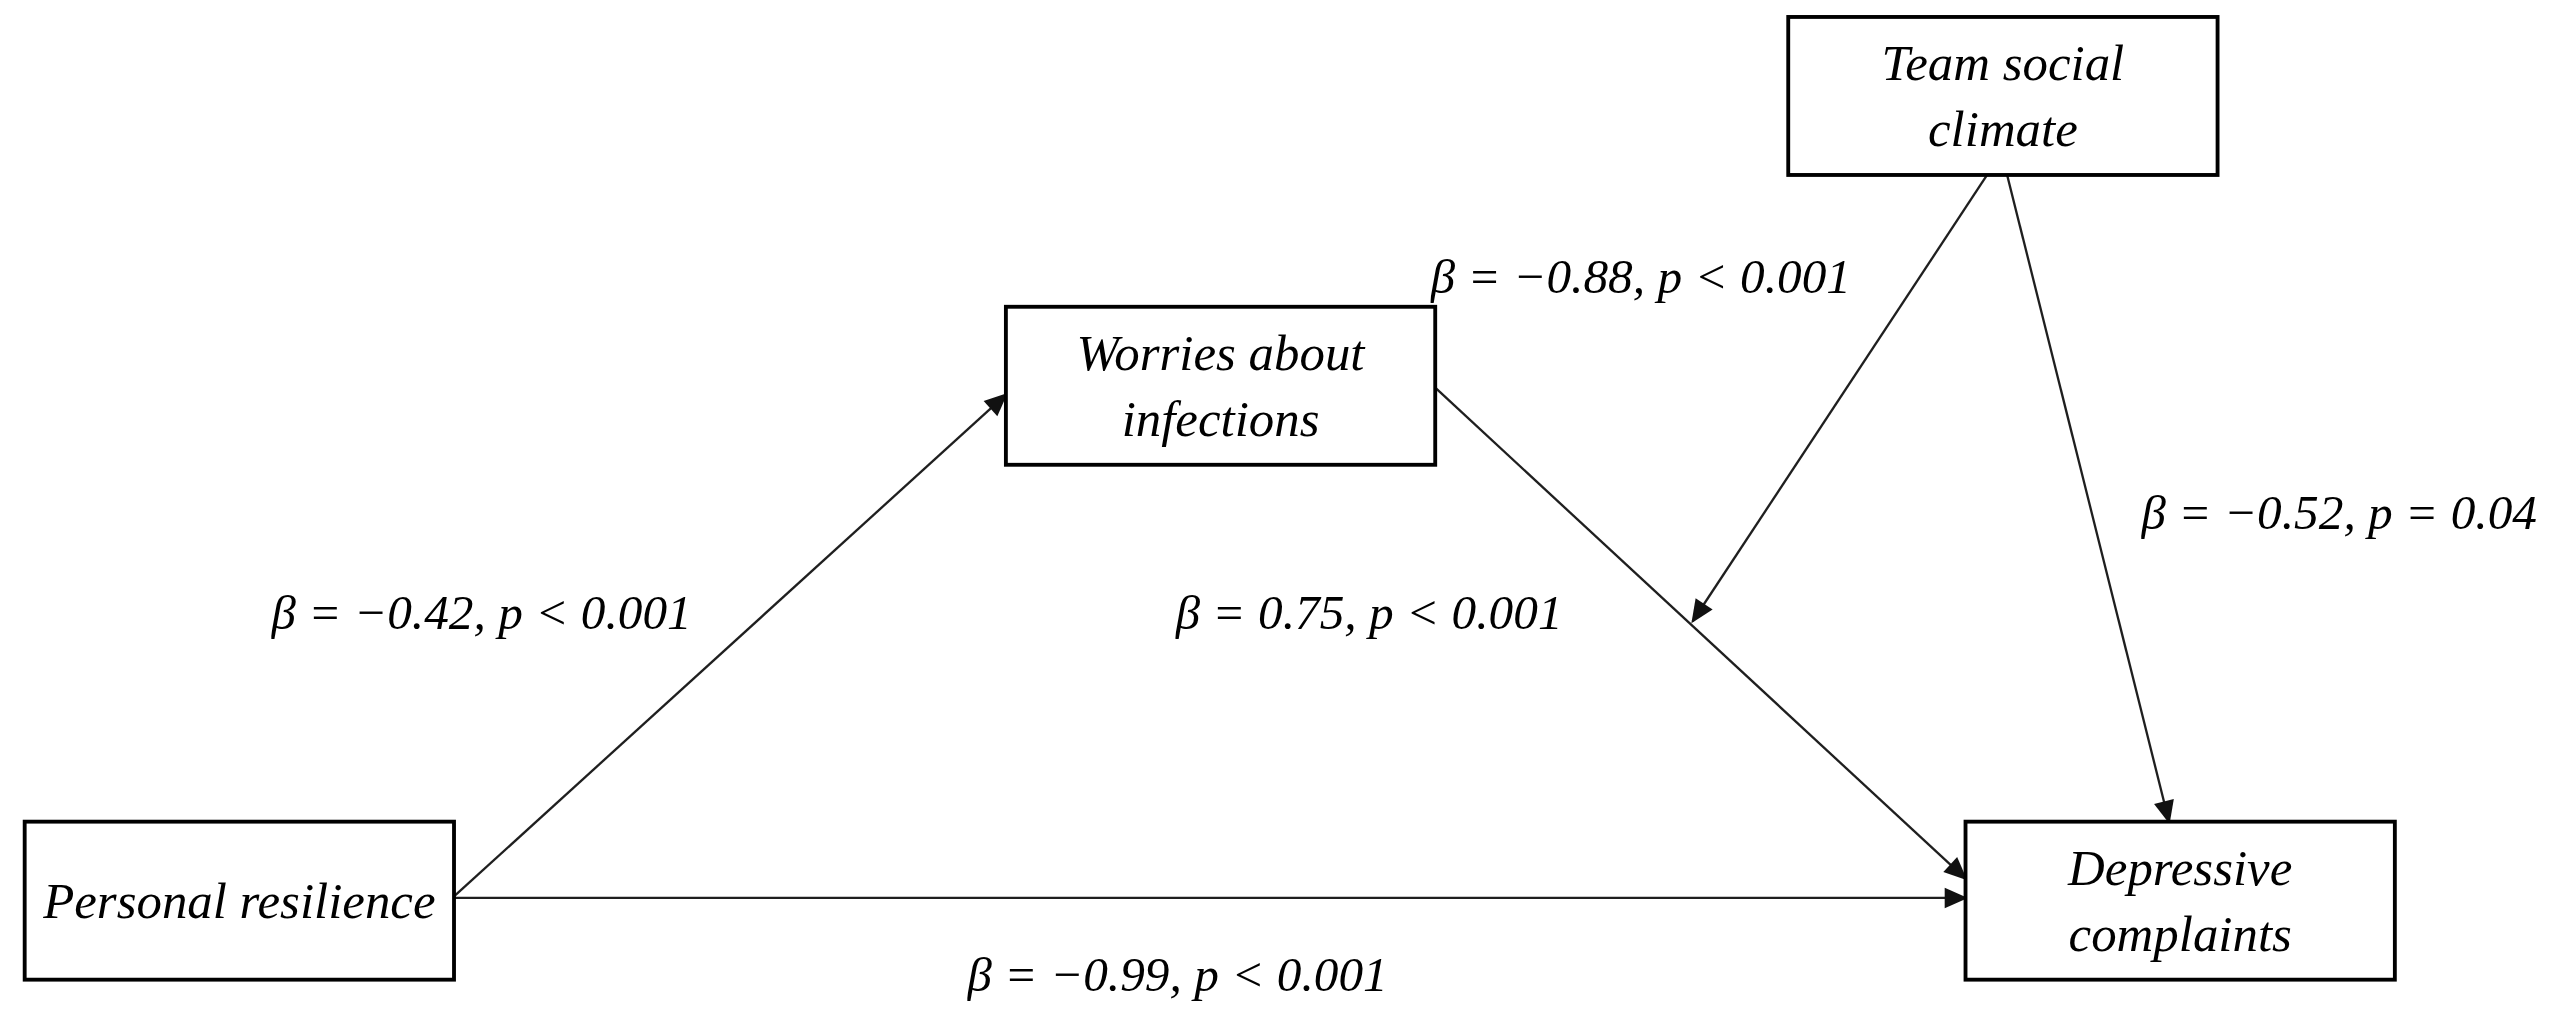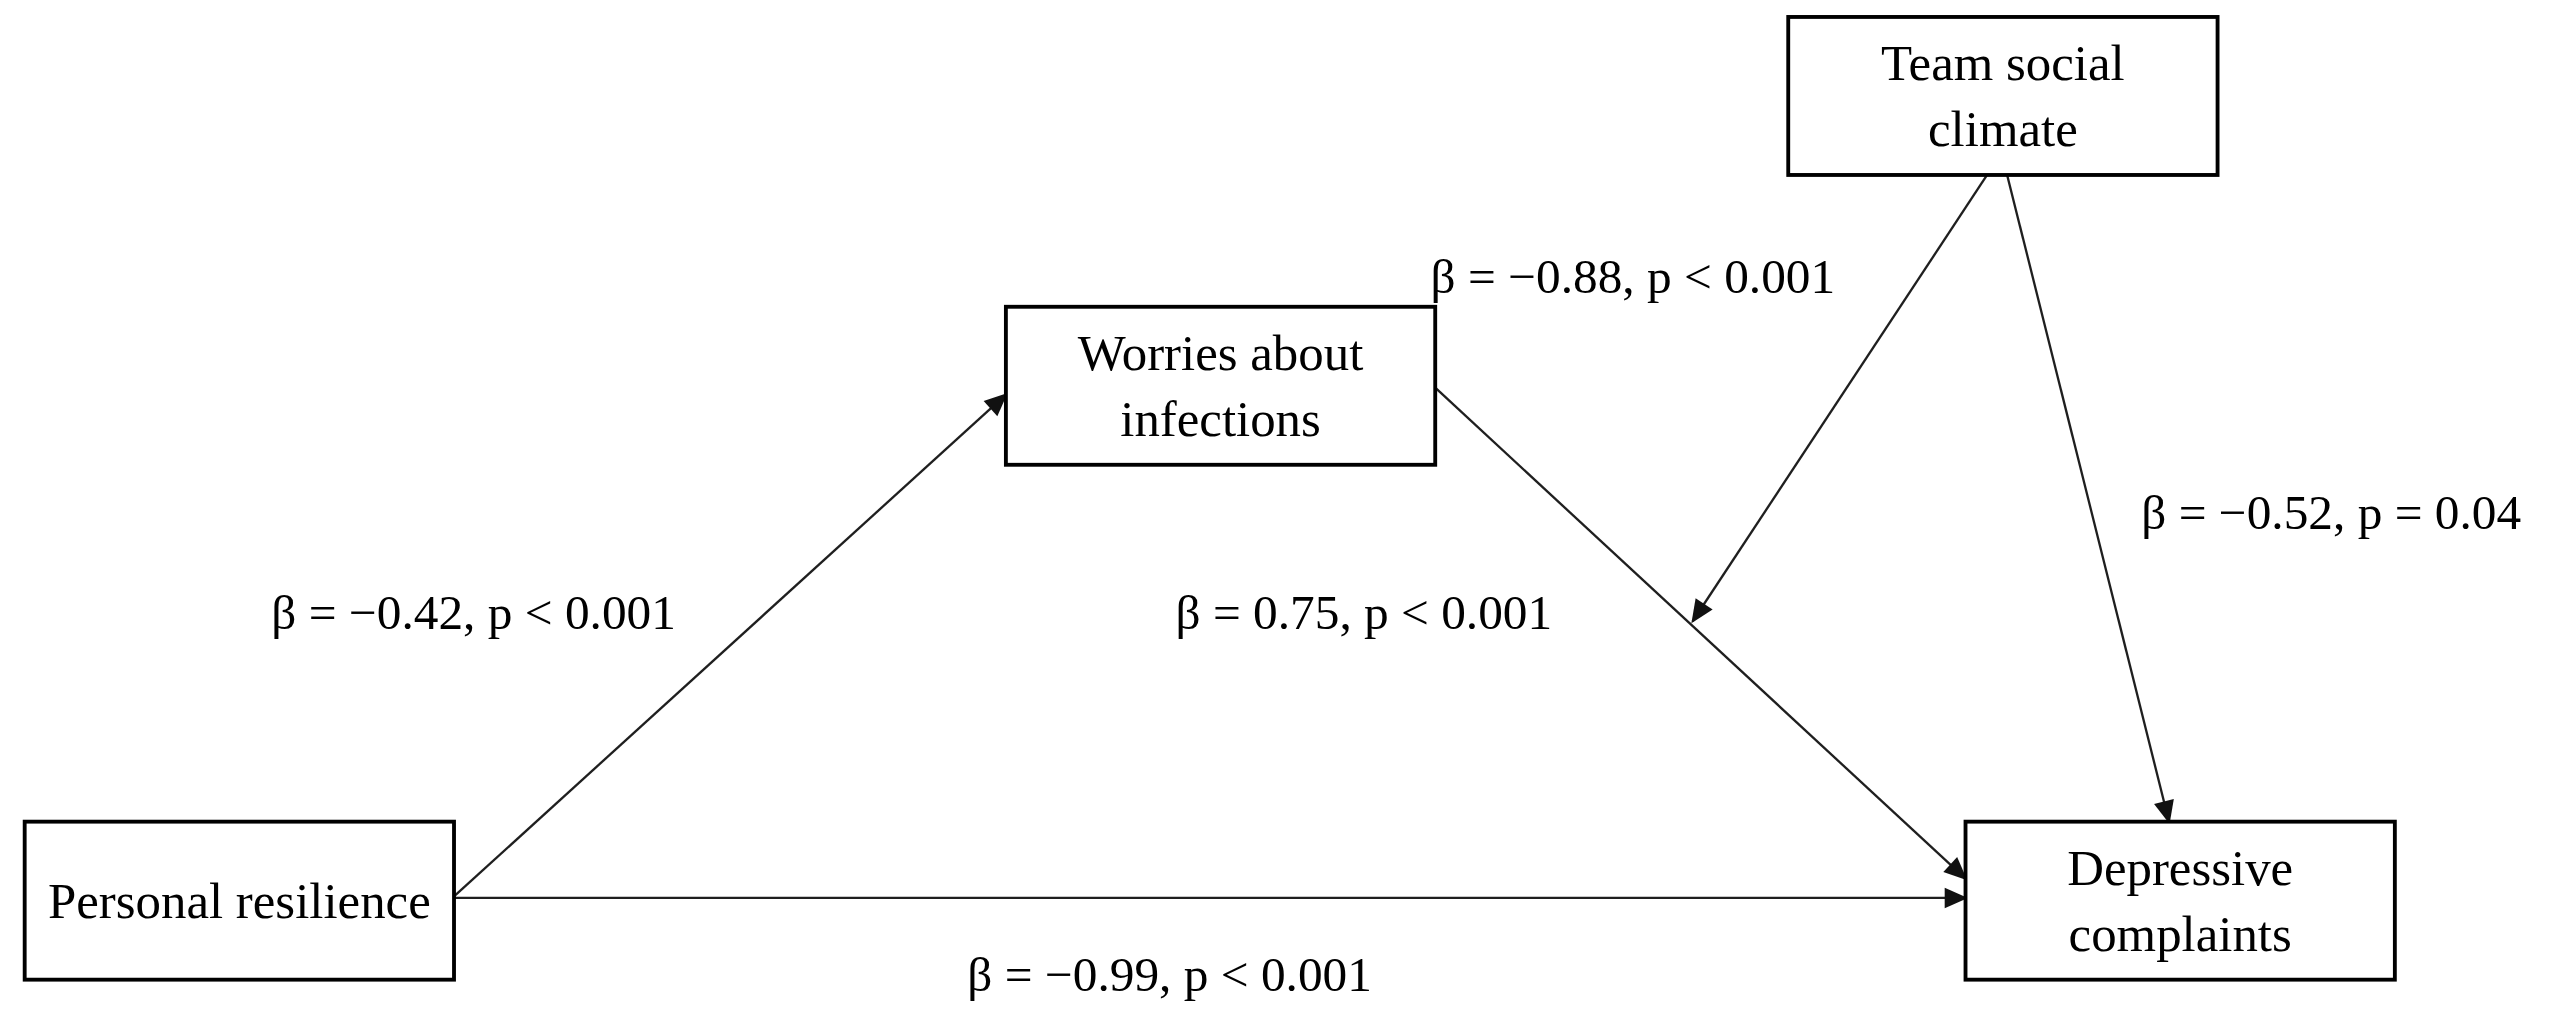--- a/index.html
+++ b/index.html
@@ -3,20 +3,21 @@
 <meta charset="utf-8">
 <style>
   html, body {
     margin: 0;
     padding: 0;
     background: #ffffff;
   }
   .stage {
     width: 100%;
     background: #22c55e;
+    font-style: italic;
   }
   svg.diagram {
     display: block;
     width: 100%;
     height: auto;
     background: #ffffff;
   }
   .node-label {
     width: 100%;
     height: 100%;

